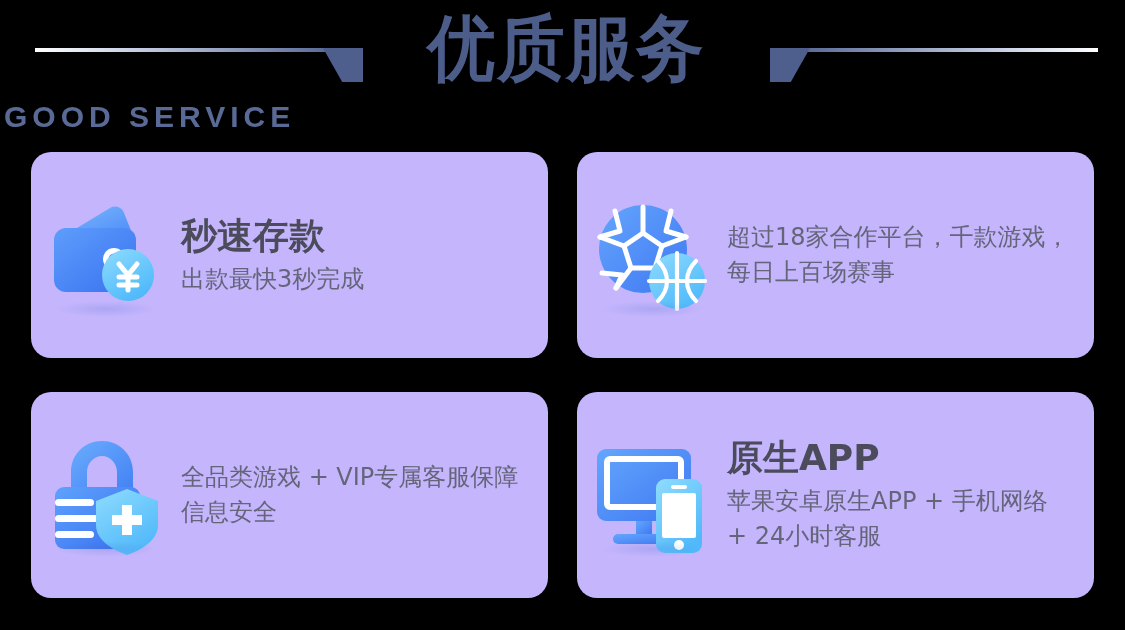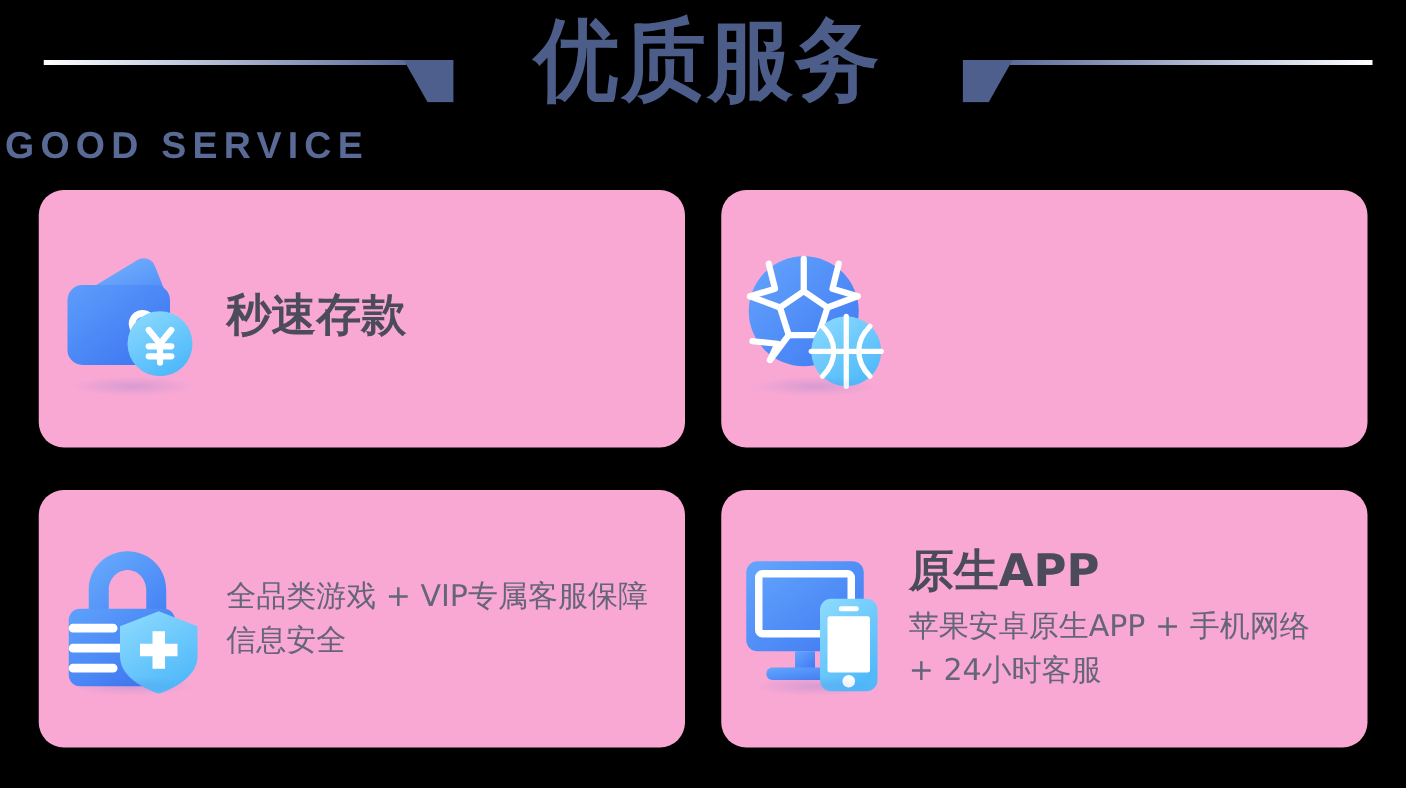--- a/index.html
+++ b/index.html
@@ -104,21 +104,21 @@
     height: 446px;
     display: grid;
     grid-template-columns: 517px 517px;
     grid-template-rows: 206px 206px;
     column-gap: 29px;
     row-gap: 34px;
   }
 
   .card {
     position: relative;
-    background: #f9a8d4;
+    background: #c4b5fd;
     border-radius: 20px;
     display: flex;
     align-items: center;
     overflow: hidden;
   }
 
   .card-icon {
     position: relative;
     width: 150px;
     min-width: 150px;
@@ -223,20 +223,21 @@
               <path d="M73 82 L91 82"></path>
               <path d="M73 90 L91 90"></path>
               <path d="M82 80 L82 95"></path>
             </g>
           </svg>
           <div class="icon-shadow"></div>
         </div>
       </div>
       <div class="card-text">
         <div class="card-title">秒速存款</div>
+        <div class="card-desc">出款最快3秒完成</div>
       </div>
     </div>
 
     <div class="card">
       <div class="card-icon">
         <div class="icon-box">
           <svg width="120" height="120" viewBox="0 0 120 120">
             <defs>
               <linearGradient id="bg1" x1="0" y1="0" x2="1" y2="1">
                 <stop offset="0%" stop-color="#64a5fd"></stop>
@@ -270,20 +271,21 @@
               <path d="M57 86 L113 86"></path>
               <path d="M85 58 L85 114"></path>
               <path d="M66 66 C78 78 78 94 66 106"></path>
               <path d="M104 66 C92 78 92 94 104 106"></path>
             </g>
           </svg>
           <div class="icon-shadow"></div>
         </div>
       </div>
       <div class="card-text">
+        <div class="card-desc">超过18家合作平台，千款游戏，每日上百场赛事</div>
       </div>
     </div>
 
     <div class="card">
       <div class="card-icon">
         <div class="icon-box">
           <svg width="120" height="120" viewBox="0 0 120 120">
             <defs>
               <linearGradient id="lg1" x1="0" y1="0" x2="1" y2="1">
                 <stop offset="0%" stop-color="#6aadfd"></stop>

